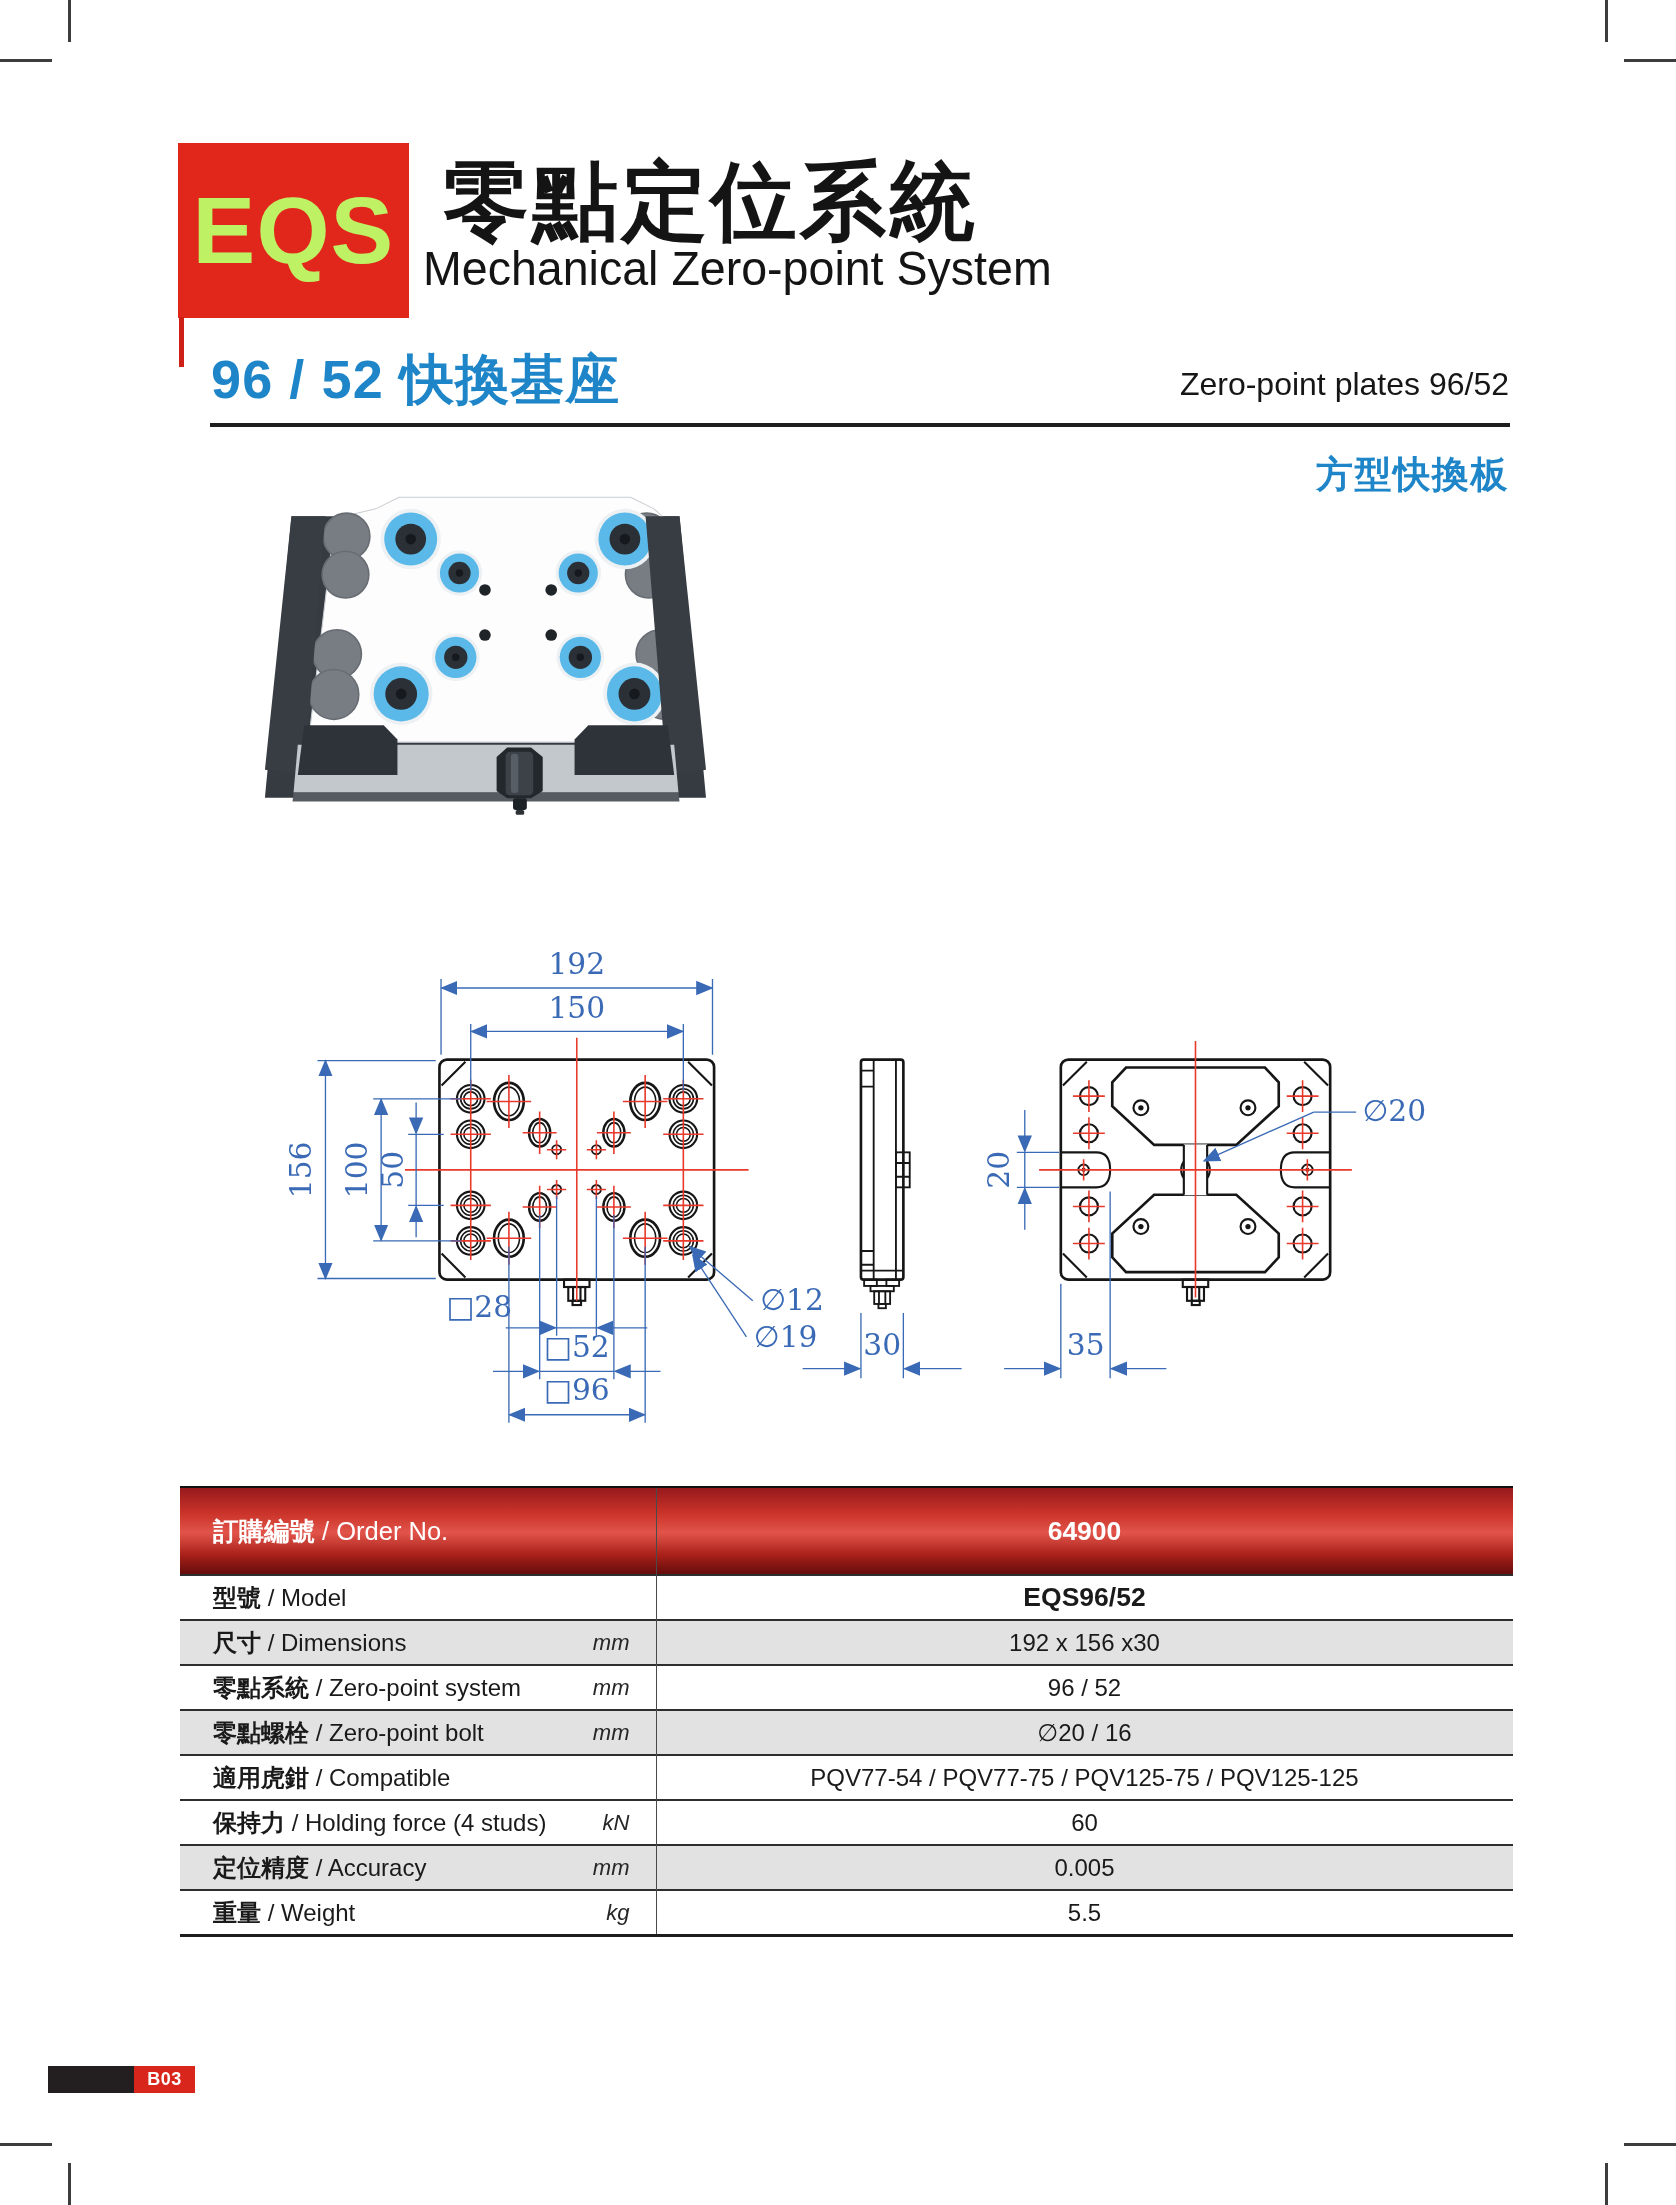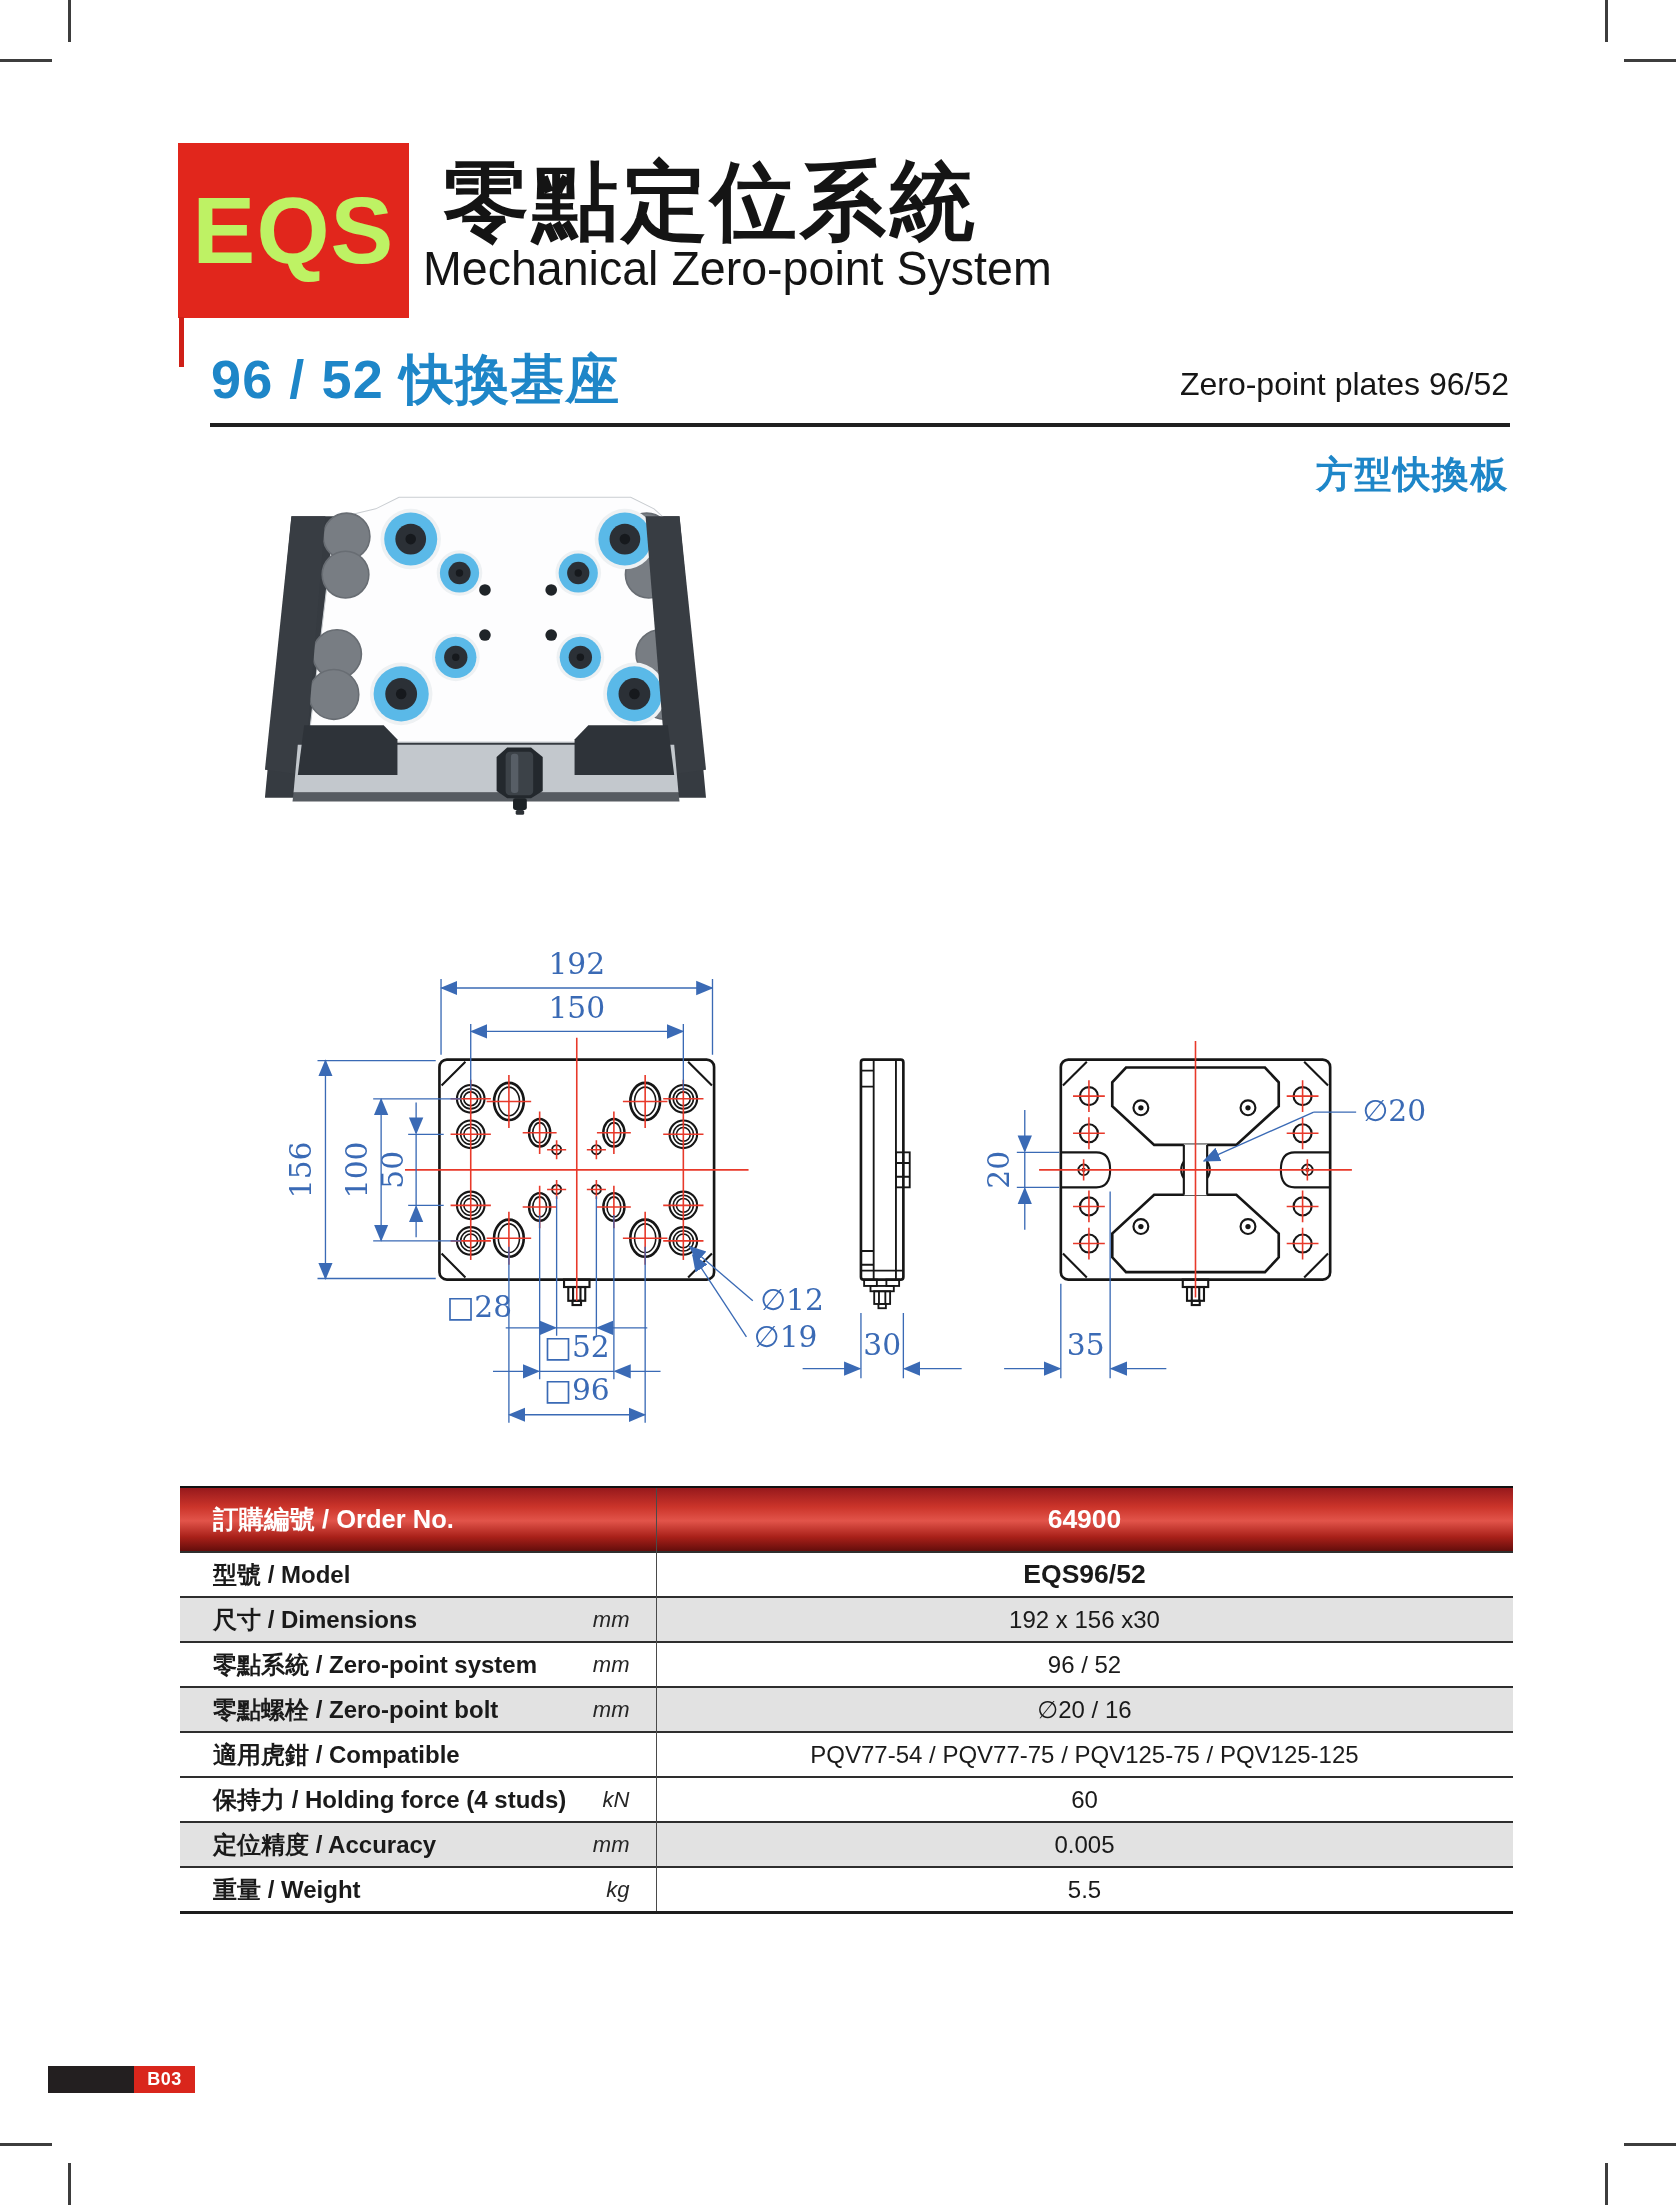--- a/index.html
+++ b/index.html
@@ -18,27 +18,27 @@
             transform:scaleX(.95);transform-origin:left;white-space:nowrap;}
   .sec-zh{position:absolute;left:211px;top:344px;font-size:54px;font-weight:700;color:#1e86c8;letter-spacing:1.1px;}
   .sec-en{position:absolute;right:167px;top:366px;font-size:32px;color:#161616;}
   .rule{position:absolute;left:210px;top:423px;width:1300px;height:3.7px;background:#1f1f1f;}
   .sub-zh{position:absolute;right:167px;top:450px;font-size:37px;font-weight:700;color:#1e86c8;letter-spacing:1.6px;}
   
   .spec{position:absolute;left:180px;top:1486px;width:1333px;border-top:2.7px solid #111;
         border-bottom:3.2px solid #1d1d1d;}
   .spec::after{content:"";position:absolute;left:476px;top:0;bottom:0;width:1.1px;background:#4a4a4a;}
   .trow{display:flex;height:45px;border-top:2.1px solid #2e2e2e;align-items:stretch;box-sizing:border-box;}
-  .trow.head{height:63px;border-top:none;
+  .trow.head{height:86px;border-top:none;
        background:linear-gradient(180deg,#97191c 0%,#cb342a 30%,#e2544a 52%,#a82019 78%,#640d0b 100%);
        color:#fff;}
   .trow.shade{background:#e2e2e2;}
   .lcell{width:476px;box-sizing:border-box;display:flex;align-items:center;padding:0 26.5px 0 33px;font-size:24px;}
   .lcell .zh{font-weight:700;}
-  .lcell .en{font-weight:700;white-space:pre;}
+  .lcell .en{font-weight:400;white-space:pre;}
   .lcell .unit{margin-left:auto;font-size:22px;color:#262626;font-style:italic;}
   .vcell{flex:1;display:flex;align-items:center;justify-content:center;font-size:24px;}
   .head .lcell{font-size:25.5px;font-weight:700;}
   .head .vcell{font-size:26.5px;font-weight:700;}
   .vbold{font-weight:700;font-size:26.5px;}
   
   .code-bar{position:absolute;left:48px;top:2066px;width:86px;height:26.5px;background:#231f20;}
   .code-box{position:absolute;left:134px;top:2066px;width:61px;height:26.5px;background:#d9261c;
             display:flex;align-items:center;justify-content:center;}
   .code-text{color:#fff;font-weight:700;font-size:18px;letter-spacing:0.5px;}

